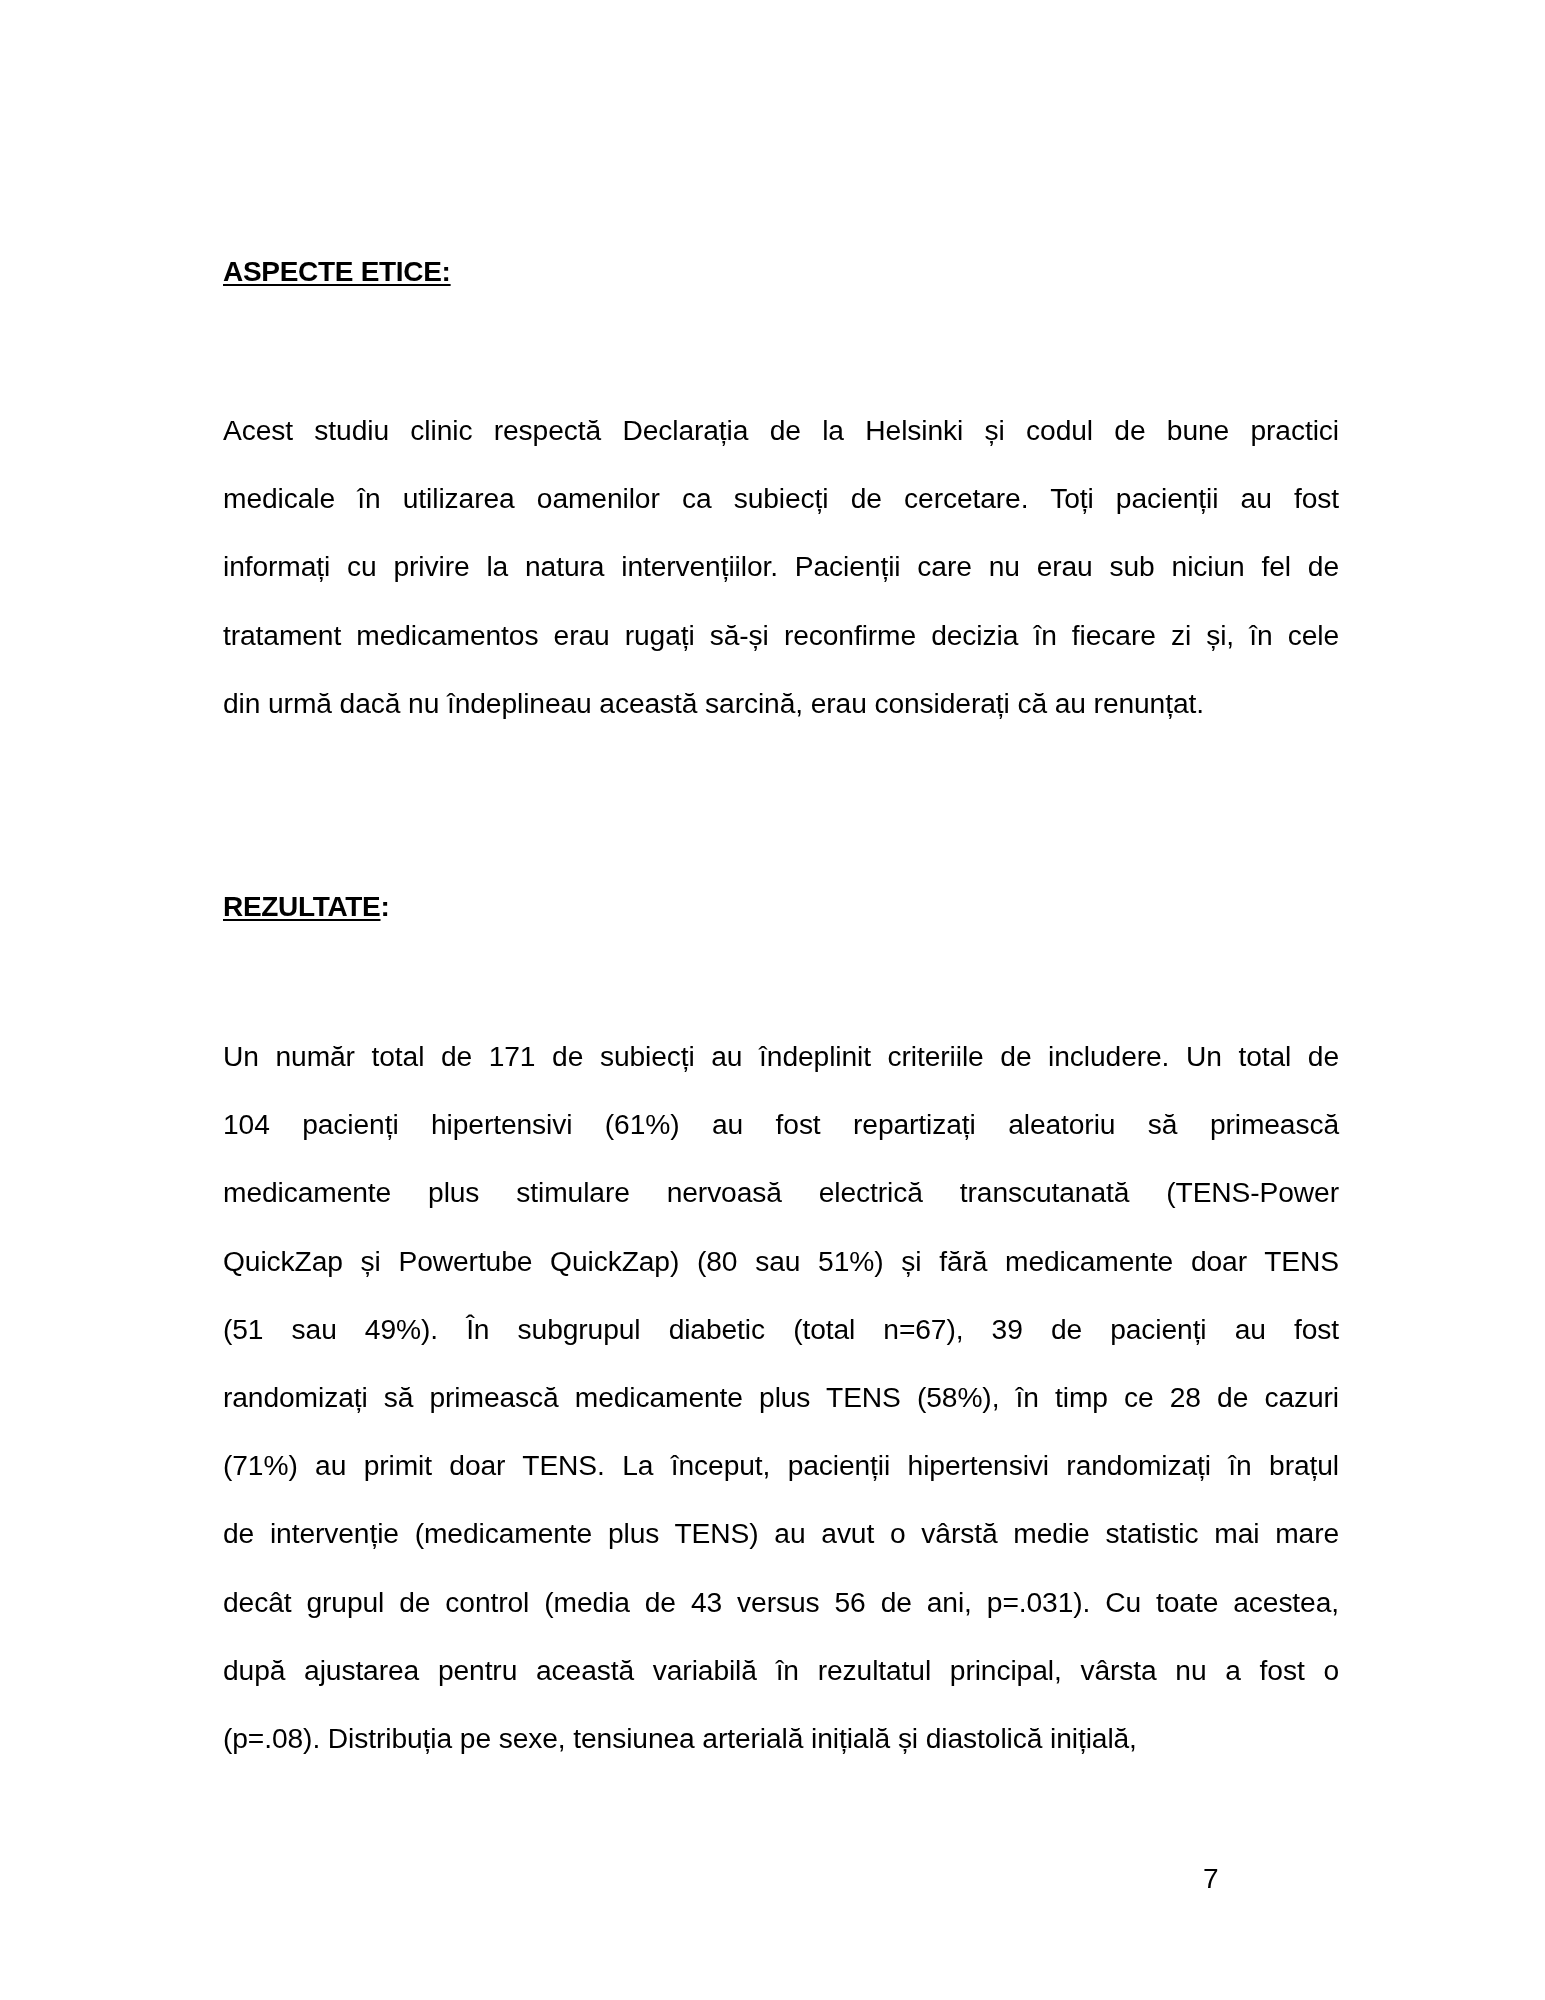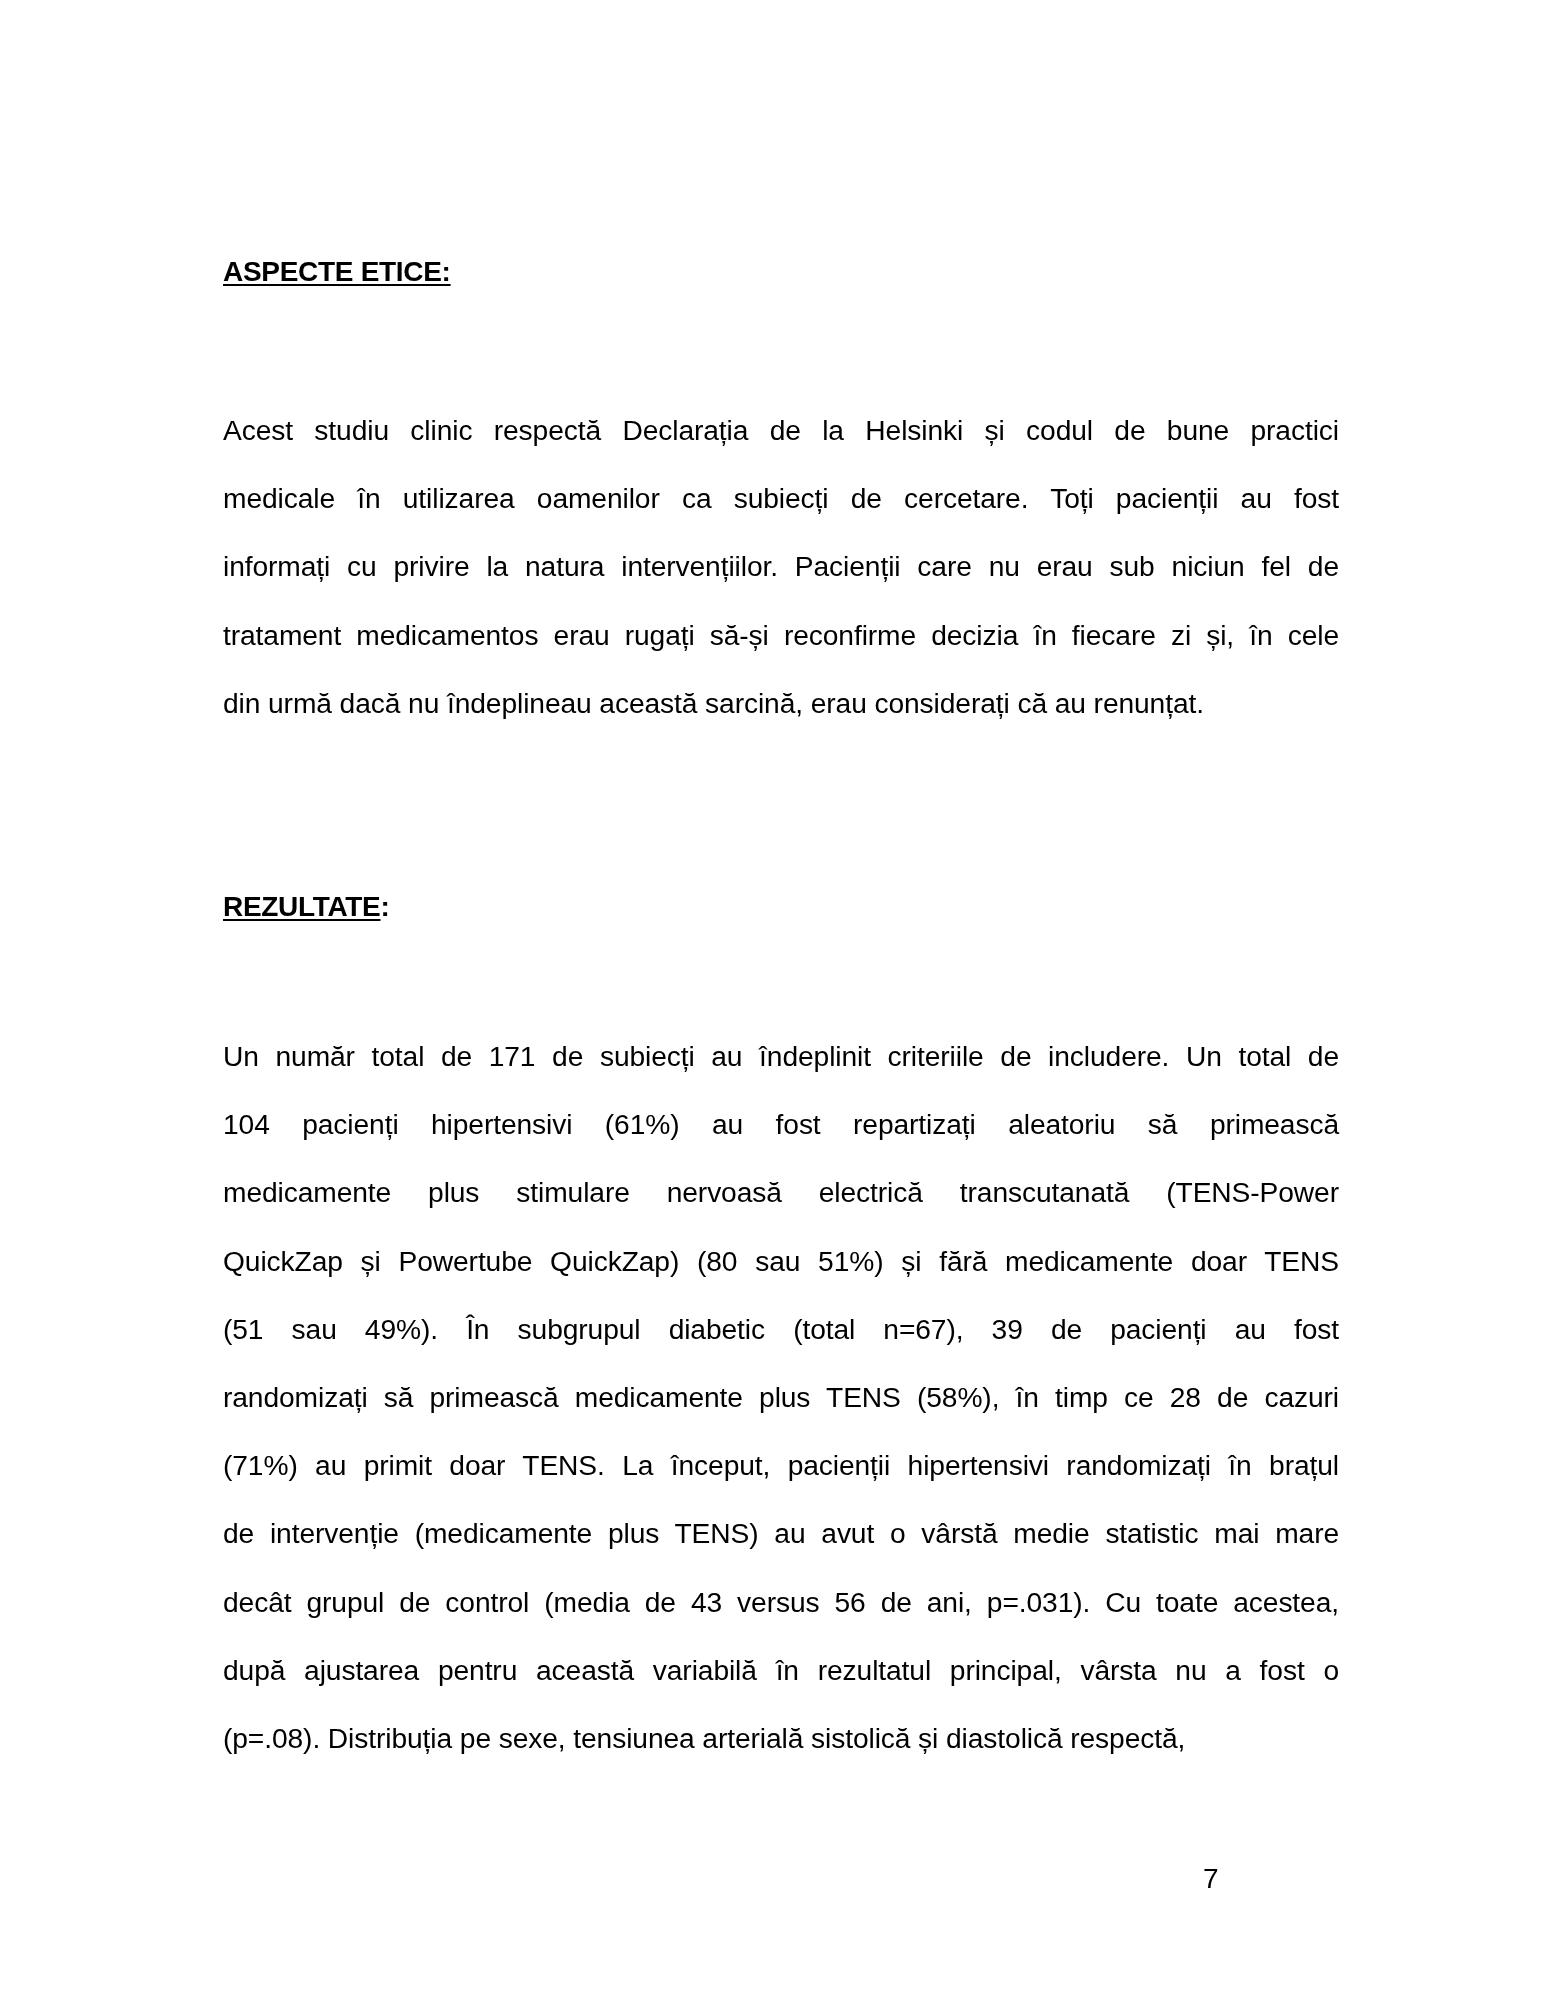--- a/index.html
+++ b/index.html
@@ -39,17 +39,17 @@
     <span class="line">Un număr total de 171 de subiecți au îndeplinit criteriile de includere. Un total de</span>
     <span class="line">104 pacienți hipertensivi (61%) au fost repartizați aleatoriu să primească</span>
     <span class="line">medicamente plus stimulare nervoasă electrică transcutanată (TENS-Power</span>
     <span class="line">QuickZap și Powertube QuickZap) (80 sau 51%) și fără medicamente doar TENS</span>
     <span class="line">(51 sau 49%). În subgrupul diabetic (total n=67), 39 de pacienți au fost</span>
     <span class="line">randomizați să primească medicamente plus TENS (58%), în timp ce 28 de cazuri</span>
     <span class="line">(71%) au primit doar TENS. La început, pacienții hipertensivi randomizați în brațul</span>
     <span class="line">de intervenție (medicamente plus TENS) au avut o vârstă medie statistic mai mare</span>
     <span class="line">decât grupul de control (media de 43 versus 56 de ani, p=.031). Cu toate acestea,</span>
     <span class="line">după ajustarea pentru această variabilă în rezultatul principal, vârsta nu a fost o</span>
-    <span class="line last">(p=.08). Distribuția pe sexe, tensiunea arterială sistolică și diastolică respectă,</span>
+    <span class="line last">(p=.08). Distribuția pe sexe, tensiunea arterială inițială și diastolică inițială,</span>
   </div>
 
   <div class="pagenum">7</div>
 </div>
 
 </body></html>

